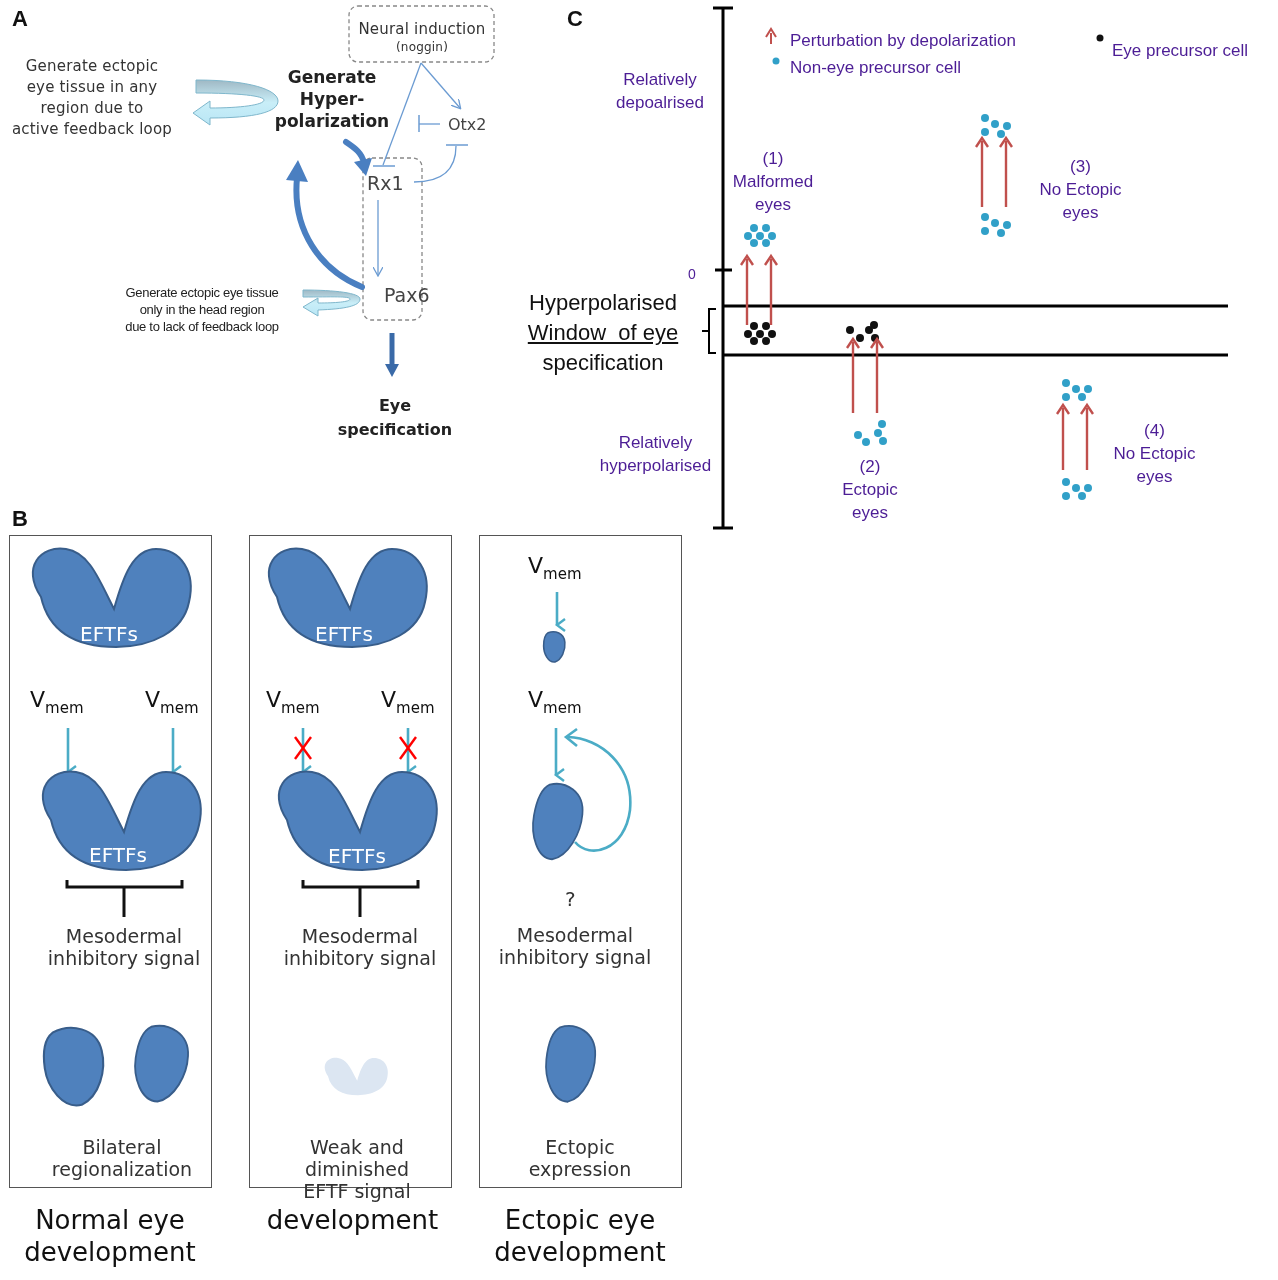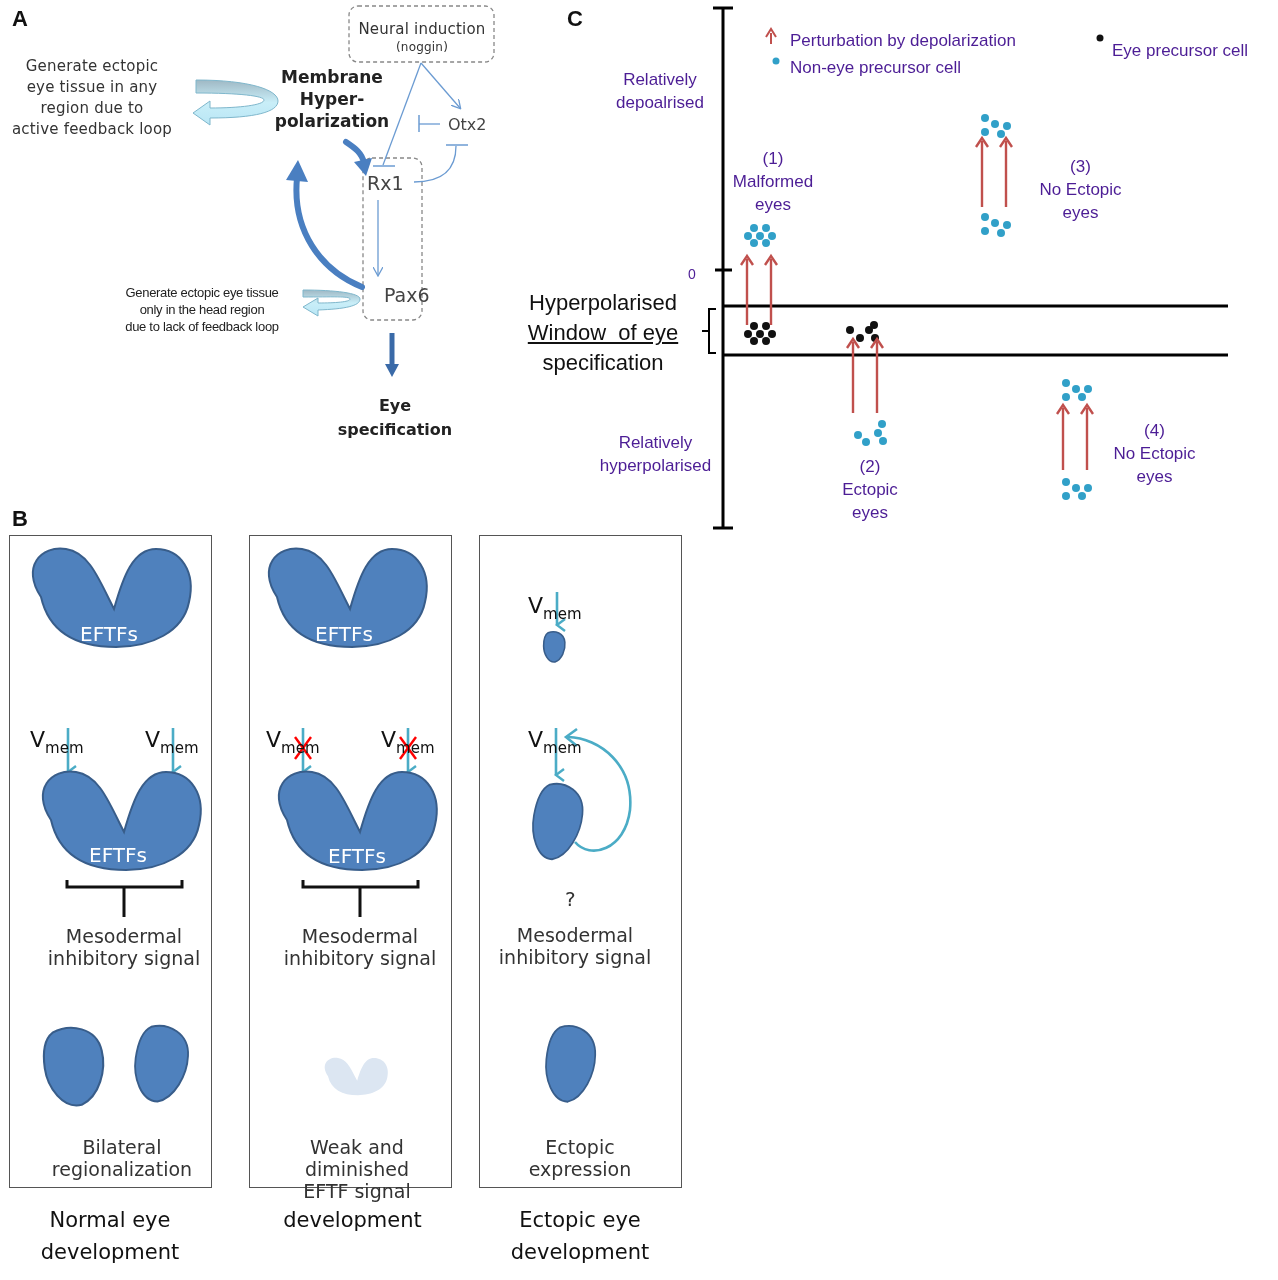--- a/index.html
+++ b/index.html
@@ -7,22 +7,22 @@
   .abs { position: absolute; }
   svg.layer { position: absolute; left: 0; top: 0; }
   .panel-letter { font-family: "Liberation Sans", sans-serif; font-weight: bold; font-size: 22px; color: #111; }
   .txt-a { font-family: "DejaVu Sans", sans-serif; font-size: 15px; color: #333; text-align: center; line-height: 21px; letter-spacing: 0.2px; }
   .txt-a-small { font-family: "Liberation Sans", sans-serif; font-size: 13px; color: #222; text-align: center; line-height: 17px; letter-spacing: -0.3px; }
   .txt-bold { font-family: "DejaVu Sans", sans-serif; font-weight: bold; font-size: 17px; color: #222; text-align: center; line-height: 22px; }
   .gene { font-family: "DejaVu Sans", sans-serif; font-size: 17px; color: #444; }
   .txt-c { font-family: "Liberation Sans", sans-serif; font-size: 17px; color: #4c1d95; text-align: center; line-height: 23px; }
   .txt-c-big { font-family: "Liberation Sans", sans-serif; font-size: 22px; color: #111; text-align: center; line-height: 30px; }
   .b-text { font-family: "DejaVu Sans", sans-serif; font-size: 19px; color: #333; text-align: center; line-height: 22px; }
-  .b-caption { font-family: "DejaVu Sans", sans-serif; font-size: 21px; color: #111; text-align: center; line-height: 32px; }
-  .vmem { font-family: "DejaVu Sans", sans-serif; font-size: 22px; color: #111; margin-top: 40px; }
+  .b-caption { font-family: "DejaVu Sans", sans-serif; font-size: 26px; color: #111; text-align: center; line-height: 32px; }
+  .vmem { font-family: "DejaVu Sans", sans-serif; font-size: 22px; color: #111; }
   .vmem sub { font-size: 15px; vertical-align: -6px; }
   .eftf { font-family: "DejaVu Sans", sans-serif; font-size: 20px; color: #ffffff; }
   .box { position: absolute; border: 1.5px solid #555; box-sizing: border-box; }
 </style>
 </head>
 <body>
 
 <div class="abs panel-letter" style="left:12px;top:6px;">A</div>
 
 <svg class="layer" width="1278" height="1280">
@@ -67,21 +67,21 @@
   <line x1="392" y1="333" x2="392" y2="366" stroke="#3a6aa8" stroke-width="5"></line>
   <polygon points="385,364 399,364 392,377" fill="#3a6aa8"></polygon>
 </svg>
 
 <div class="abs txt-a" style="left:352px;top:20px;width:140px;line-height:18px;">
   <div style="font-size:15px;">Neural induction</div>
   <div style="font-size:12px;">(noggin)</div>
 </div>
 
 <div class="abs txt-bold" style="left:262px;top:66px;width:140px;">
-  <div>Membrane</div>
+  <div>Generate</div>
   <div>Hyper-</div>
   <div>polarization</div>
 </div>
 
 <div class="abs gene" style="left:448px;top:115px;font-size:16px;">Otx2</div>
 <div class="abs gene" style="left:367px;top:172px;font-size:19px;">Rx1</div>
 <div class="abs gene" style="left:384px;top:284px;font-size:19px;">Pax6</div>
 
 <div class="abs txt-a" style="left:4px;top:56px;width:176px;">
   <div>Generate ectopic</div>

